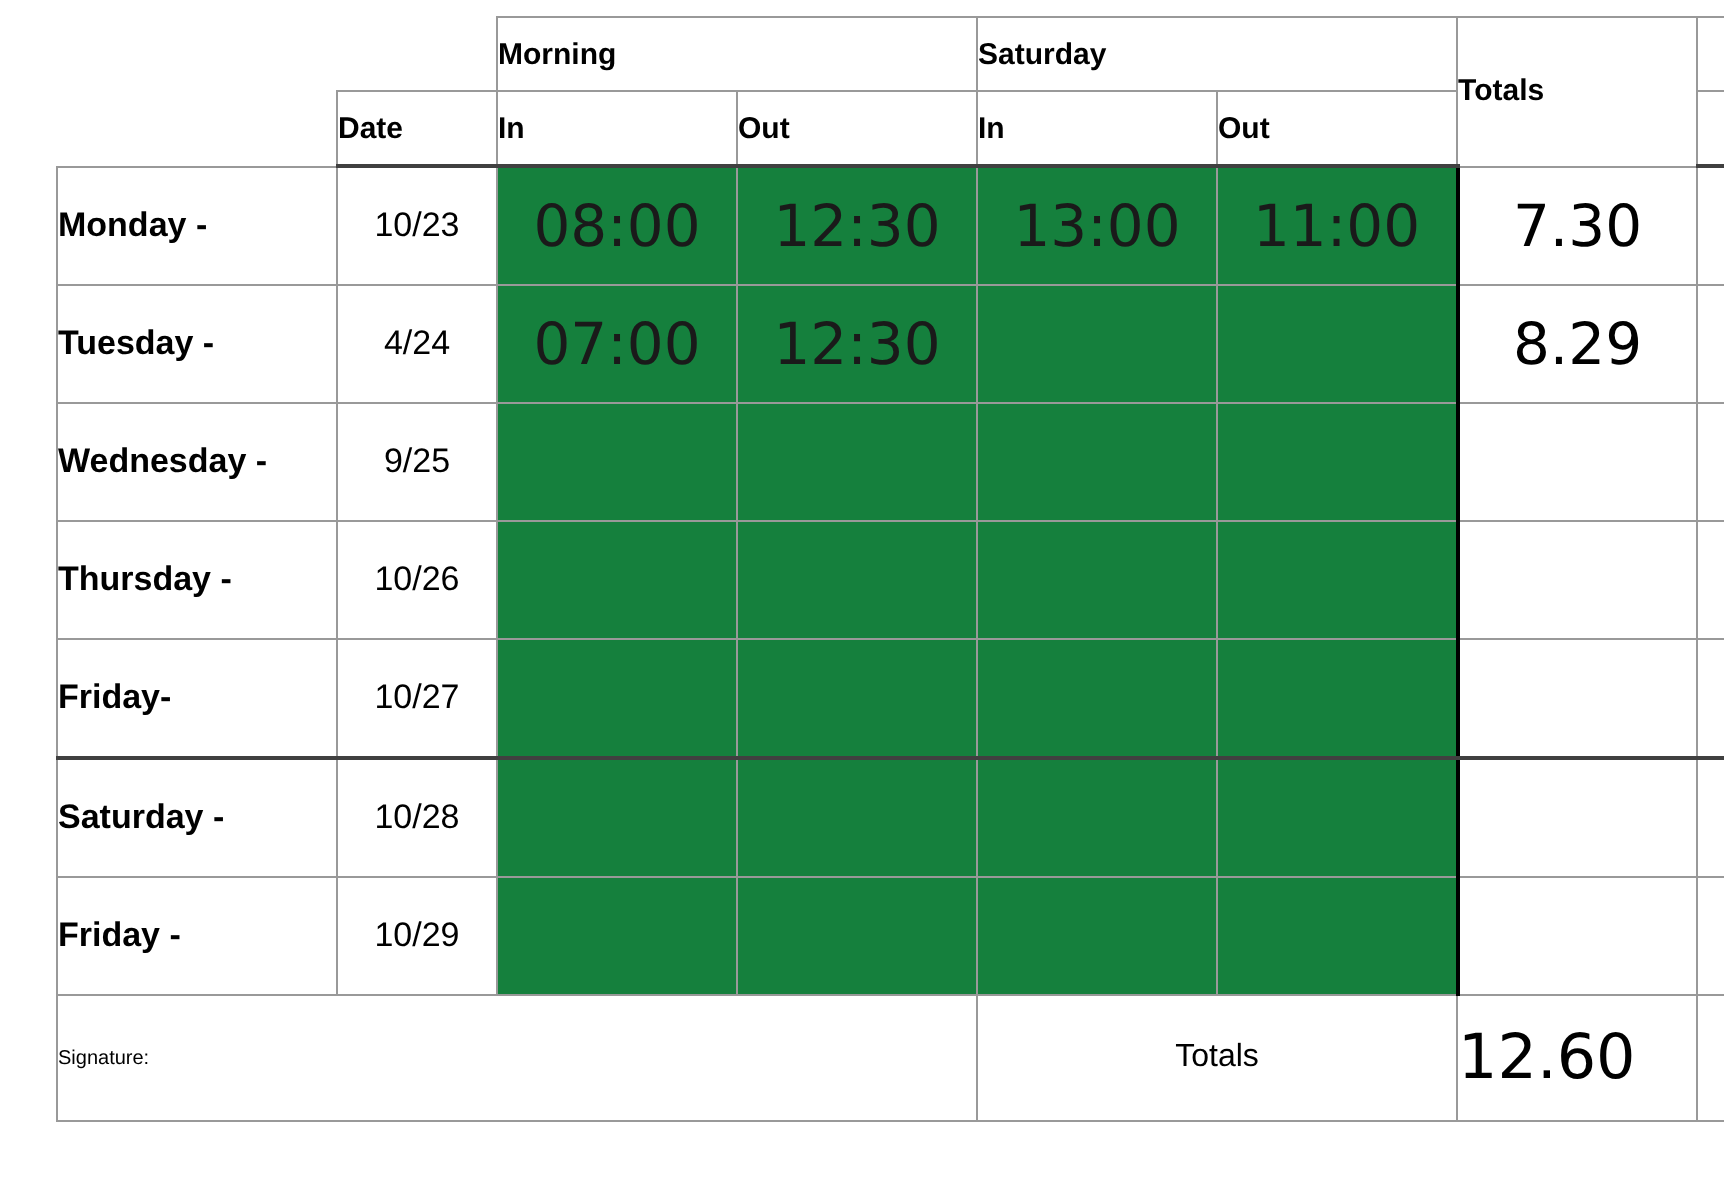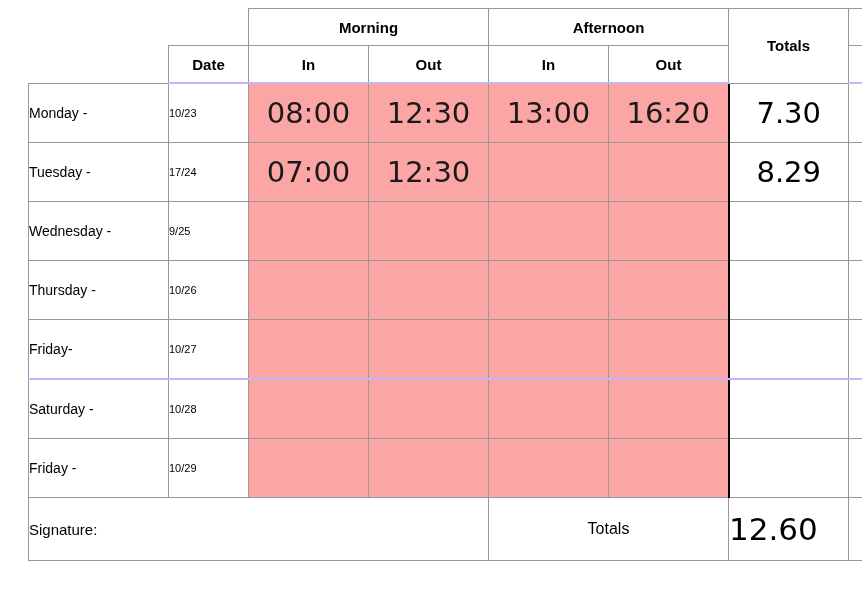--- a/index.html
+++ b/index.html
@@ -39,21 +39,21 @@
   col.c-in1   { width: 120px; }
   col.c-out1  { width: 120px; }
   col.c-in2   { width: 120px; }
   col.c-out2  { width: 120px; }
   col.c-tot   { width: 120px; }
   col.c-edge  { width: 40px;  }
 
   
   tr.head1 td, tr.head2 td {
     height: 36px;
-    text-align: center;
+    text-align: left;
     font-size: 15px;
     font-weight: bold;
   }
   tr.head1 td.blankwide,
   tr.head1 td.edge,
   tr.head2 td.edge {
     border-left: none;
     border-right: none;
   }
   td.no-borders {
@@ -84,34 +84,34 @@
   tr.dayrow td {
     height: 58px;
   }
   td.daycell {
     border-left: none;
     border-right: none;
     padding-left: 6px;
     position: relative;
   }
   td.daycell .dayname {
-    font-size: 14px;
-    font-weight: normal;
+    font-size: 17px;
+    font-weight: bold;
     display: inline-block;
   }
   td.datecell {
-    text-align: left;
+    text-align: center;
     padding-right: 8px;
-    font-size: 11px;
+    font-size: 17px;
     font-weight: bold;
     border-left: none;
     border-right: 2px solid #000000;
   }
   td.entry {
-    background: #fca5a5;
+    background: #15803d;
     text-align: center;
     font-size: 29px;
     font-family: "DejaVu Sans", sans-serif;
     font-weight: normal;
     color: #1a1a1a;
   }
   td.entry.out2 {
     border-right: 2px solid #000000;
   }
   td.totcell {
@@ -121,31 +121,31 @@
     border-right: 2px solid #000000;
     margin-top: 40px;
   }
   td.edge {
     border-left: none;
     border-right: none;
     background: #ffffff;
   }
 
   tr.heavy-bottom td {
-    border-bottom: 2px solid #c4b5fd;
+    border-bottom: 2px solid #404040;
   }
 
   
   tr.footer td {
     height: 62px;
   }
   td.signature {
     text-align: left;
     padding-left: 6px;
-    font-size: 15px;
+    font-size: 10px;
     vertical-align: top;
     padding-top: 6px;
     border-left: none;
   }
   td.footer-totals-label {
     text-align: center;
     font-size: 16px;
     font-weight: bold;
     border-left: 1px solid #999999;
     border-right: 2px solid #000000;
@@ -174,21 +174,21 @@
       <col class="c-out2">
       <col class="c-tot">
       <col class="c-edge">
     </colgroup>
     <tbody>
 
       <tr class="head1">
         <td class="no-borders"></td>
         <td class="no-borders"></td>
         <td class="group-head" colspan="2">Morning</td>
-        <td class="group-head" colspan="2">Afternoon</td>
+        <td class="group-head" colspan="2">Saturday</td>
         <td class="totals-head" rowspan="2">Totals</td>
         <td class="edge"></td>
       </tr>
 
       <tr class="head2 heavy-bottom">
         <td class="no-borders"></td>
         <td class="date-head">Date</td>
         <td class="subhead">In</td>
         <td class="subhead">Out</td>
         <td class="subhead">In</td>
@@ -197,30 +197,30 @@
       </tr>
 
       <tr class="dayrow">
         <td class="daycell">
           <span class="dayname">Monday -</span>
         </td>
         <td class="datecell">10/23</td>
         <td class="entry">08:00</td>
         <td class="entry">12:30</td>
         <td class="entry">13:00</td>
-        <td class="entry out2">16:20</td>
+        <td class="entry out2">11:00</td>
         <td class="totcell">7.30</td>
         <td class="edge"></td>
       </tr>
 
       <tr class="dayrow">
         <td class="daycell">
           <span class="dayname">Tuesday -</span>
         </td>
-        <td class="datecell">17/24</td>
+        <td class="datecell">4/24</td>
         <td class="entry">07:00</td>
         <td class="entry">12:30</td>
         <td class="entry"></td>
         <td class="entry out2"></td>
         <td class="totcell">8.29</td>
         <td class="edge"></td>
       </tr>
 
       <tr class="dayrow">
         <td class="daycell">

